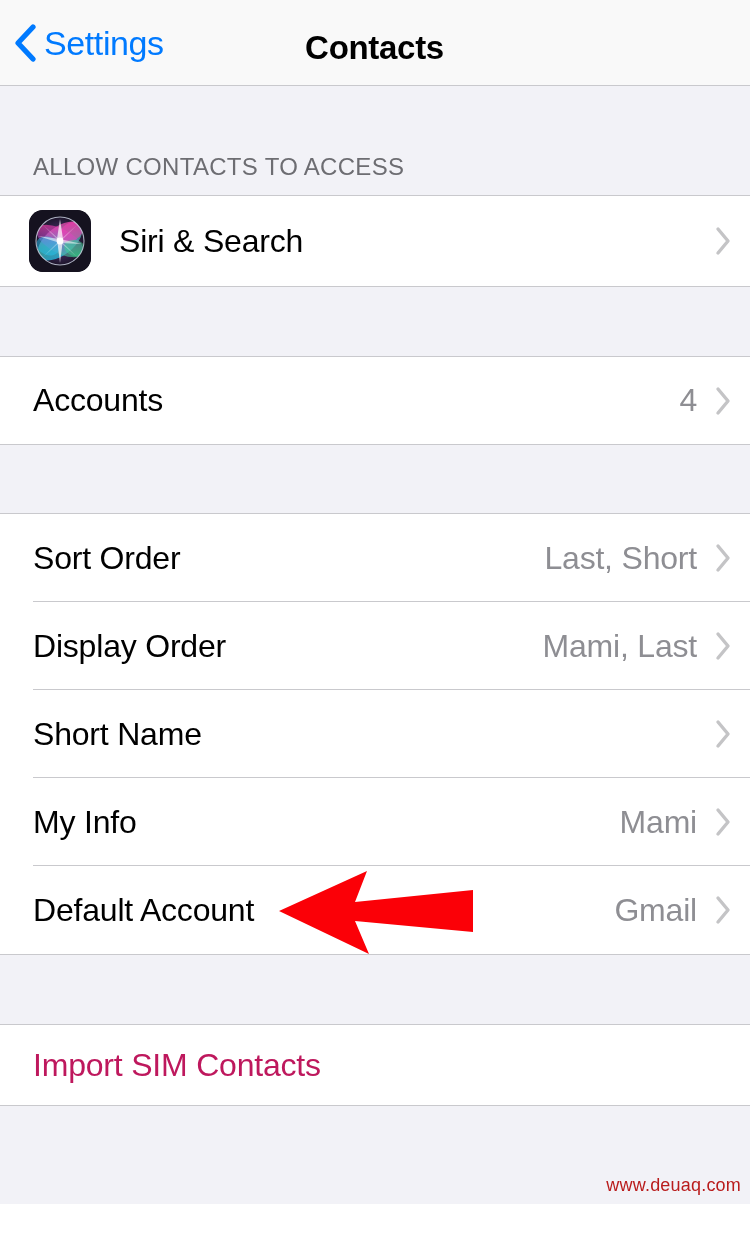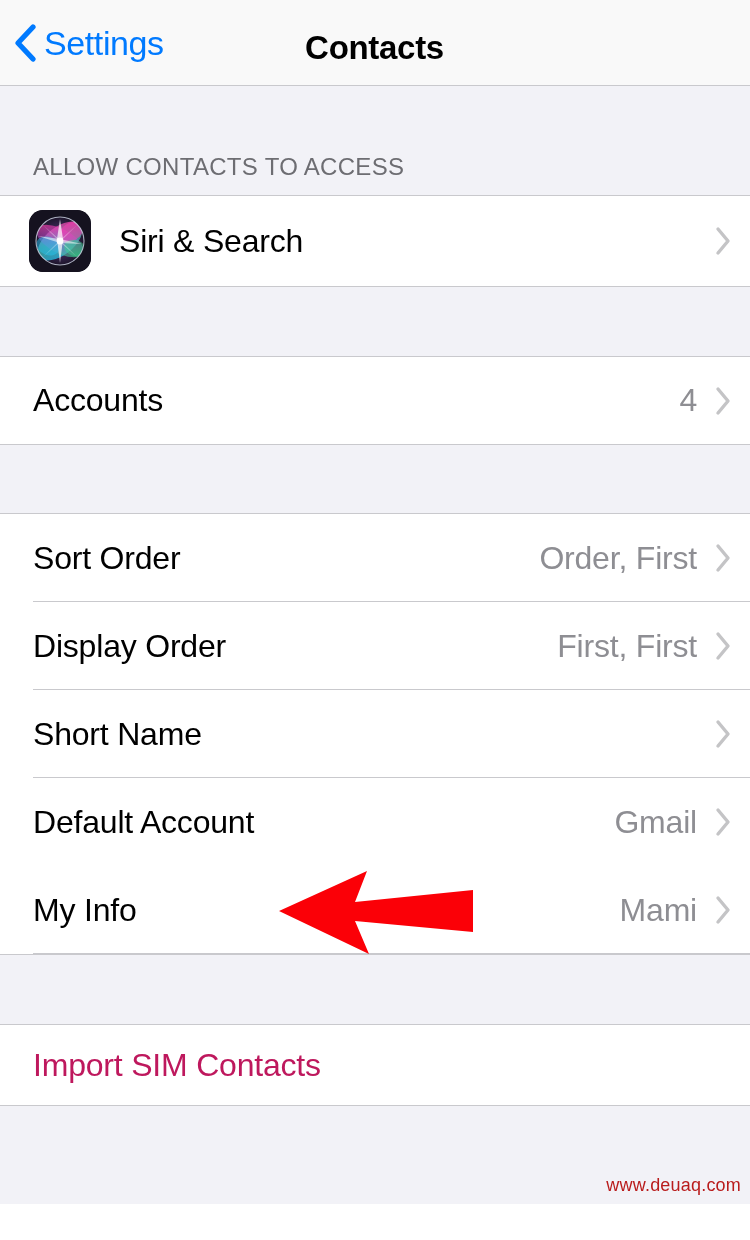--- a/index.html
+++ b/index.html
@@ -253,69 +253,69 @@
     </div>
   </div>
 
   <div class="group-gap" style="height:69px;"></div>
 
   <div class="group">
 
     <div class="row">
       <span class="row-label">Sort Order</span>
       <span class="row-right">
-        <span class="row-value">Order, First</span>
+        <span class="row-value">Last, Short</span>
         <svg class="chevron" viewBox="0 0 17 30">
           <polyline points="3,3 13,15 3,27" fill="none" stroke="#c4c4c6" stroke-width="3.4" stroke-linecap="round" stroke-linejoin="round"></polyline>
         </svg>
       </span>
       <span class="sep"></span>
     </div>
 
     <div class="row">
       <span class="row-label">Display Order</span>
       <span class="row-right">
-        <span class="row-value">First, First</span>
+        <span class="row-value">Mami, Last</span>
         <svg class="chevron" viewBox="0 0 17 30">
           <polyline points="3,3 13,15 3,27" fill="none" stroke="#c4c4c6" stroke-width="3.4" stroke-linecap="round" stroke-linejoin="round"></polyline>
         </svg>
       </span>
       <span class="sep"></span>
     </div>
 
     <div class="row">
       <span class="row-label">Short Name</span>
       <span class="row-right">
         <span class="row-value"></span>
         <svg class="chevron" viewBox="0 0 17 30">
           <polyline points="3,3 13,15 3,27" fill="none" stroke="#c4c4c6" stroke-width="3.4" stroke-linecap="round" stroke-linejoin="round"></polyline>
         </svg>
       </span>
       <span class="sep"></span>
     </div>
 
     <div class="row">
+      <span class="row-label">My Info</span>
+      <span class="row-right">
+        <span class="row-value">Mami</span>
+        <svg class="chevron" viewBox="0 0 17 30">
+          <polyline points="3,3 13,15 3,27" fill="none" stroke="#c4c4c6" stroke-width="3.4" stroke-linecap="round" stroke-linejoin="round"></polyline>
+        </svg>
+      </span>
+      <span class="sep"></span>
+    </div>
+
+    <div class="row">
       <span class="row-label">Default Account</span>
       <span class="row-right">
         <span class="row-value">Gmail</span>
         <svg class="chevron" viewBox="0 0 17 30">
           <polyline points="3,3 13,15 3,27" fill="none" stroke="#c4c4c6" stroke-width="3.4" stroke-linecap="round" stroke-linejoin="round"></polyline>
         </svg>
       </span>
-    </div>
-
-    <div class="row">
-      <span class="row-label">My Info</span>
-      <span class="row-right">
-        <span class="row-value">Mami</span>
-        <svg class="chevron" viewBox="0 0 17 30">
-          <polyline points="3,3 13,15 3,27" fill="none" stroke="#c4c4c6" stroke-width="3.4" stroke-linecap="round" stroke-linejoin="round"></polyline>
-        </svg>
-      </span>
-      <span class="sep"></span>
     </div>
 
   </div>
 
   <div class="group-gap" style="height:70px;"></div>
 
   <div class="group">
     <div class="row" style="height:80px;">
       <span class="row-label link">Import SIM Contacts</span>
     </div>

